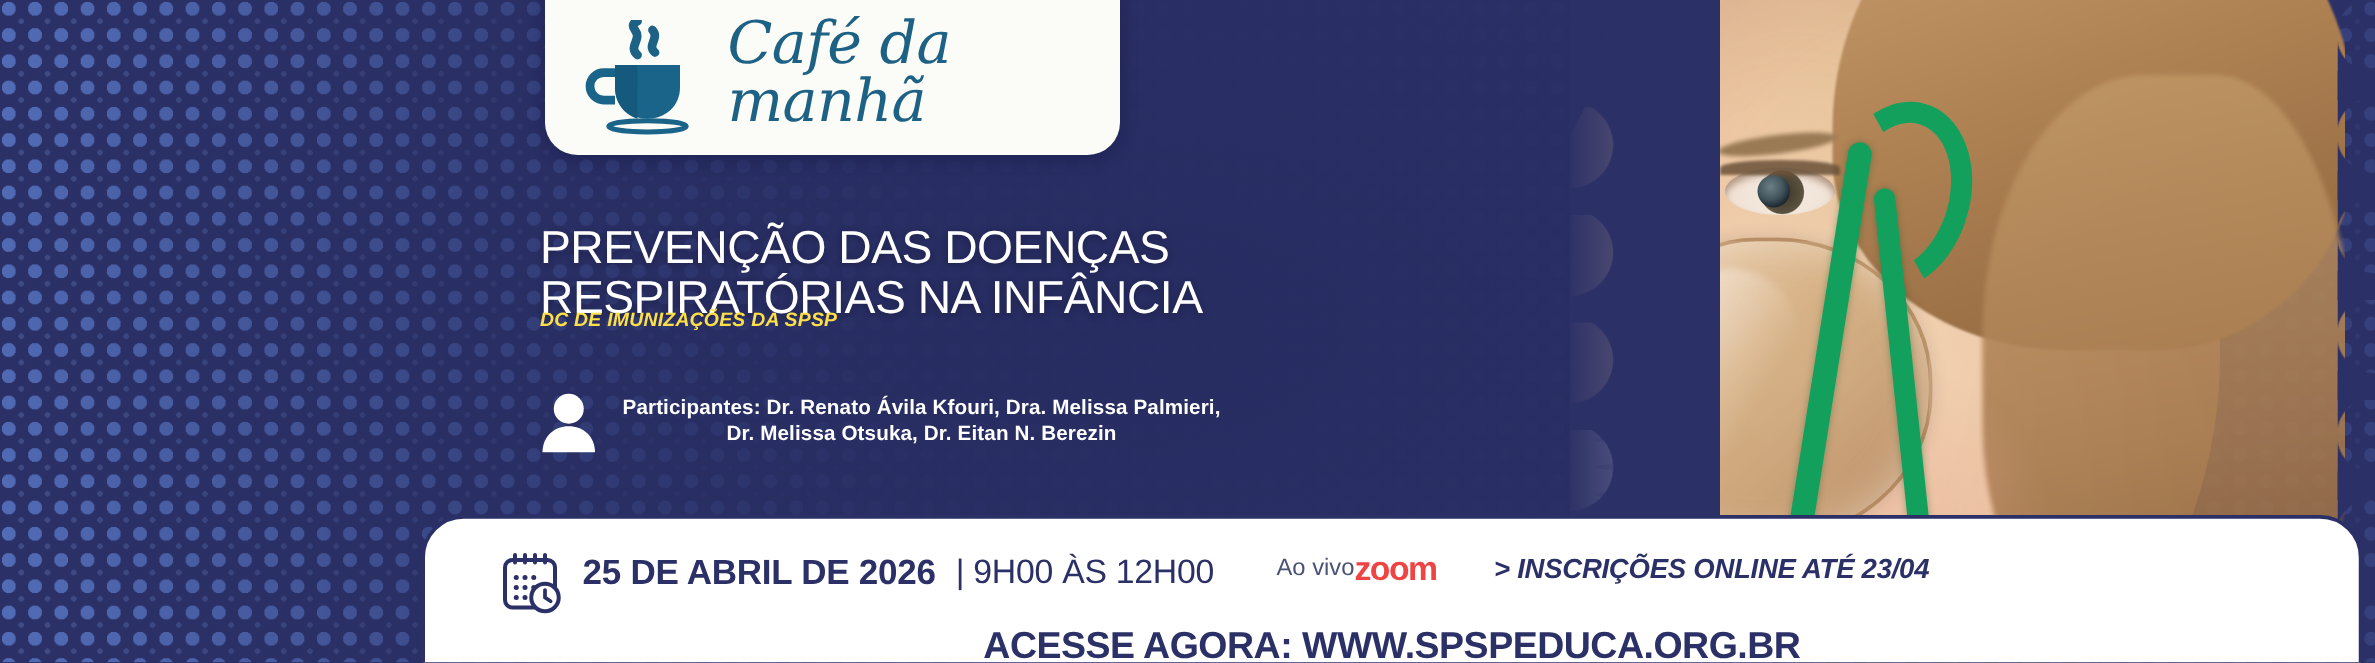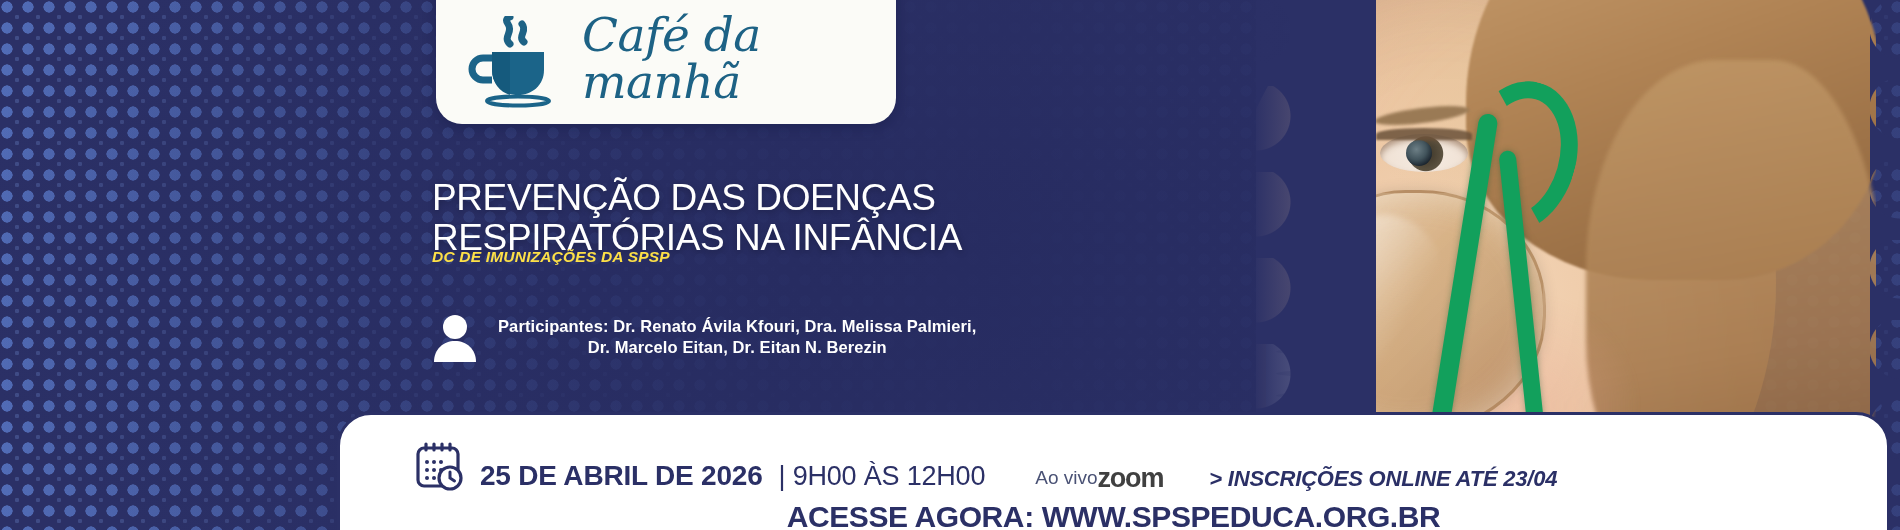--- a/index.html
+++ b/index.html
@@ -197,35 +197,35 @@
   .participants-text .it{}
 
   
   .white-card{
     position:absolute;left:337px;top:412px;width:1553px;height:130px;
     background:#fff;border:3px solid #2b3066;
     border-radius:34px 34px 0 0;
     box-sizing:border-box;
   }
   .card-row1{
-    position:absolute;left:74px;top:27px;display:flex;align-items:flex-end;gap:16px;
+    position:absolute;left:60px;top:27px;display:flex;align-items:flex-start;gap:16px;
   }
   .cal-ico{width:50px;height:50px;flex:0 0 auto;}
   .date-main{
     font-size:28px;font-weight:bold;color:#2b3066;letter-spacing:-.2px;
   }
   .date-time{
     font-size:27px;font-weight:400;color:#2b3066;letter-spacing:-.2px;
   }
   .zoom-block{
     display:flex;align-items:center;margin-left:34px;line-height:1;
   }
   .zoom-live{font-size:19px;color:#4a5275;letter-spacing:0;margin-bottom:2px;}
   .zoom-word{
-    font-size:27px;font-weight:bold;color:#404040;letter-spacing:-1.2px;
+    font-size:27px;font-weight:bold;color:#ef4444;letter-spacing:-1.2px;
   }
   .inscr{
     margin-left:30px;font-size:22px;font-weight:bold;font-style:italic;color:#2b3066;
     letter-spacing:-.2px;
   }
   .card-row2{
     position:absolute;left:0;right:0;top:85px;text-align:center;
     font-size:30px;font-weight:bold;color:#2b3066;letter-spacing:-.4px;
   }
 </style>
@@ -294,21 +294,21 @@
 
   <div class="participants">
     <div class="avatar-ico">
       <svg viewBox="0 0 50 50" width="50" height="50" aria-hidden="true">
         <circle cx="25" cy="15" r="12" fill="#ffffff"></circle>
         <path d="M4 50 c0 -13 9.5 -21 21 -21 s21 8 21 21 z" fill="#ffffff"></path>
       </svg>
     </div>
     <div class="participants-text">
       <div>Participantes: Dr. Renato Ávila Kfouri, Dra. Melissa Palmieri,</div>
-      <div><span>Dr. Marcelo Eitan, </span><span class="it">Dr. Eitan N. Berezin</span></div>
+      <div><span>Dr. Melissa Otsuka, </span><span class="it">Dr. Eitan N. Berezin</span></div>
     </div>
   </div>
 
   <div class="white-card">
 
     <div class="card-row1">
       <div class="cal-ico">
         <svg viewBox="0 0 50 50" width="50" height="50" aria-hidden="true">
           <g stroke="#2b3066" stroke-width="3.2" fill="none" stroke-linecap="round">
             <path d="M4 12 a6 6 0 0 1 6 -6 h28 a6 6 0 0 1 6 6 v26 a6 6 0 0 1 -6 6 H10 a6 6 0 0 1 -6 -6 z"></path>

